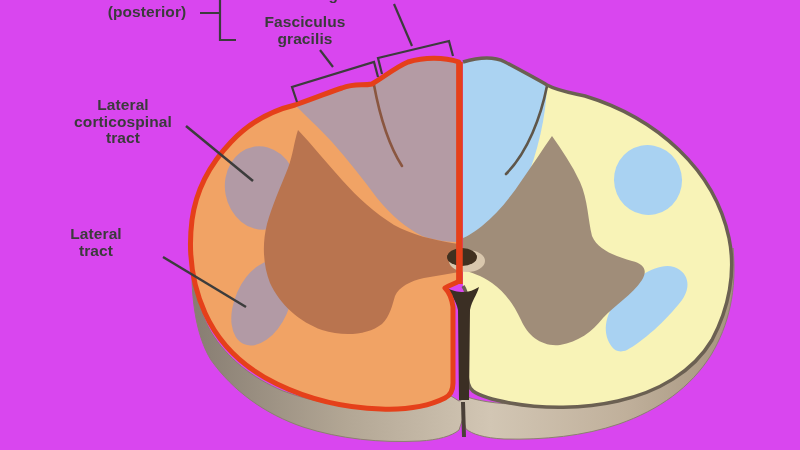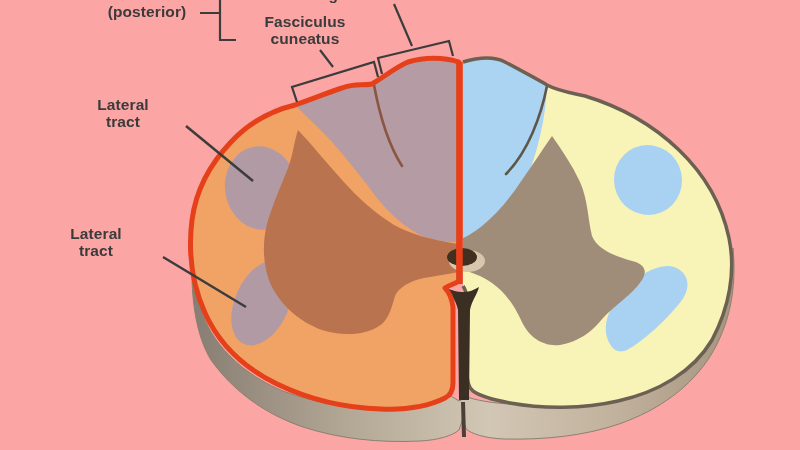--- a/index.html
+++ b/index.html
@@ -1,16 +1,16 @@
 <!DOCTYPE html>
 <html><head>
 <meta charset="utf-8">
 <style>
   html,body{margin:0;padding:0;background:#fff;}
-  #stage{position:relative;width:800px;height:450px;overflow:hidden;background:#fca5a5;
+  #stage{position:relative;width:800px;height:450px;overflow:hidden;background:#d946ef;
          font-family:"Liberation Sans",sans-serif;}
   #art{position:absolute;left:0;top:0;}
   .lbl{position:absolute;font:700 15.5px/16.5px "Liberation Sans",sans-serif;
        color:#3b3b3b;text-align:center;letter-spacing:.1px;pointer-events:none;}
   .lbl .ln{display:block;}
   .lbl.left-align{text-align:left;}
 </style>
 </head>
 <body>
 
@@ -129,25 +129,26 @@
     <span class="ln">Dorsal</span>
     <span class="ln">(posterior)</span>
   </div>
 
   <div class="lbl left-align" style="left:243px;top:-13px;width:180px">
     <span class="ln">Fasciculus gracilis</span>
   </div>
 
   <div class="lbl" style="left:230px;top:14px;width:150px">
     <span class="ln">Fasciculus</span>
-    <span class="ln">cuneatus</span>
+    <span class="ln">gracilis</span>
   </div>
 
   <div class="lbl" style="left:48px;top:97px;width:150px">
     <span class="ln">Lateral</span>
+    <span class="ln">corticospinal</span>
     <span class="ln">tract</span>
   </div>
 
   <div class="lbl" style="left:21px;top:226px;width:150px">
     <span class="ln">Lateral</span>
     <span class="ln">tract</span>
   </div>
 
 </div>
 

